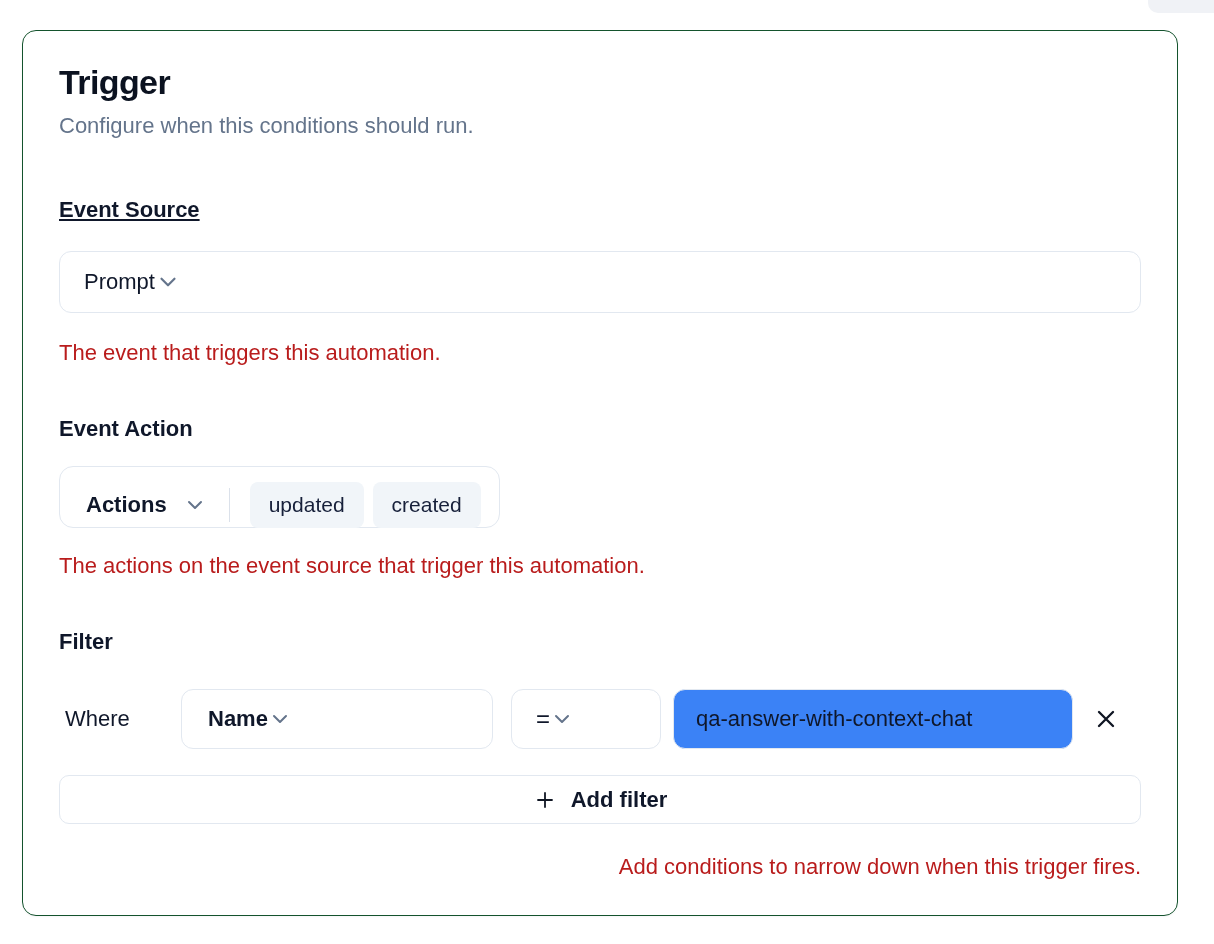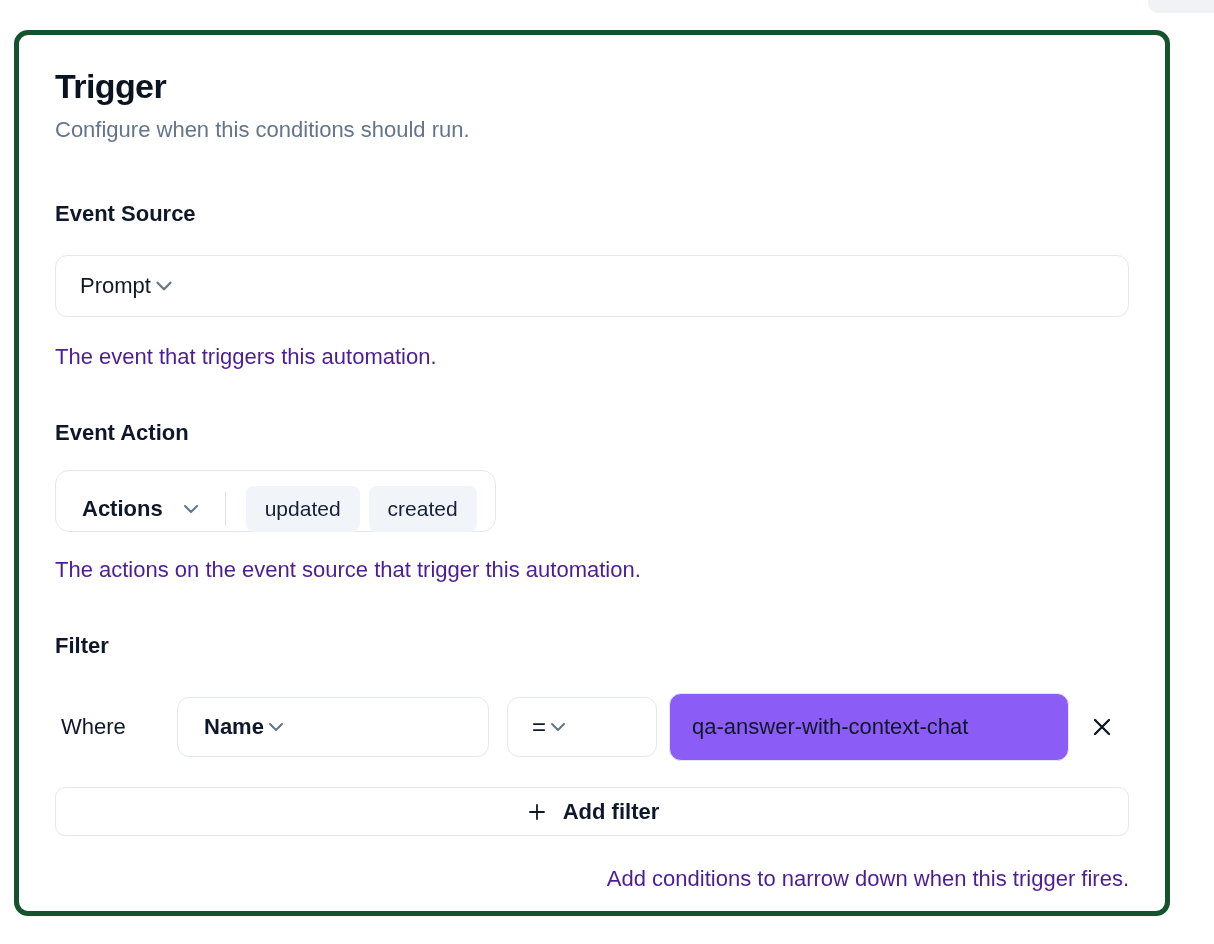--- a/index.html
+++ b/index.html
@@ -17,24 +17,24 @@
   .corner-artifact {
     position: absolute;
     top: -23px; right: -20px;
     width: 86px; height: 36px;
     background: #f0f2f6;
     border-radius: 10px;
   }
 
   .card {
     position: absolute;
-    left: 14px; top: 30px;
+    left: 22px; top: 30px;
     width: 1156px; height: 886px;
     background: #ffffff;
-    border: 5px solid #14532d;
+    border: 1px solid #14532d;
     border-radius: 14px;
     padding: 30px 36px 36px 36px;
     box-shadow: 0 1px 2px rgba(15,23,42,0.04);
   }
 
   .page-title {
     margin: 0;
     font-size: 34px;
     font-weight: 700;
     letter-spacing: -0.6px;
@@ -47,29 +47,29 @@
     line-height: 1.3;
     color: #64748b;
   }
 
   .label {
     font-size: 22px;
     font-weight: 600;
     color: #0f172a;
     line-height: 1.3;
   }
-  .mt-es-label { margin-top: 56px; }
+  .mt-es-label { margin-top: 56px; text-decoration: underline; }
   .mt-ea-label { margin-top: 48px; }
   .mt-f-label  { margin-top: 48px; }
 
   .help {
     margin: 26px 0 0 0;
     font-size: 22px;
     line-height: 1.3;
-    color: #4c1d95;
+    color: #b91c1c;
   }
   .help.tight { margin-top: 24px; }
   .help.last  { margin-top: 29px; text-align: right; }
 
   .select {
     display: flex;
     align-items: center;
     justify-content: flex-start;
     height: 62px;
     border: 1px solid #e2e8f0;
@@ -135,29 +135,29 @@
     flex: none;
     width: 122px;
     padding-left: 6px;
     font-size: 22px;
     color: #0f172a;
   }
   .sel-field { flex: none; width: 312px; height: 60px; margin-right: 18px; font-weight: 600; padding: 0 6px 0 26px; }
   .sel-op    { flex: none; width: 150px; height: 60px; margin-right: 12px; padding: 0 20px 0 24px; font-weight: 500; font-size: 24px; }
   .value-input {
     flex: none;
-    width: 400px; height: 68px;
+    width: 400px; height: 60px;
     border: 1px solid #e2e8f0;
     border-radius: 12px;
     padding: 0 22px;
     font-size: 22px;
     color: #0f172a;
     font-family: inherit;
     outline: none;
-    background: #8b5cf6;
+    background: #3b82f6;
   }
   .remove-btn {
     flex: none;
     width: 42px; height: 42px;
     margin-left: 12px;
     display: flex;
     align-items: center;
     justify-content: center;
     background: none;
     border: none;

